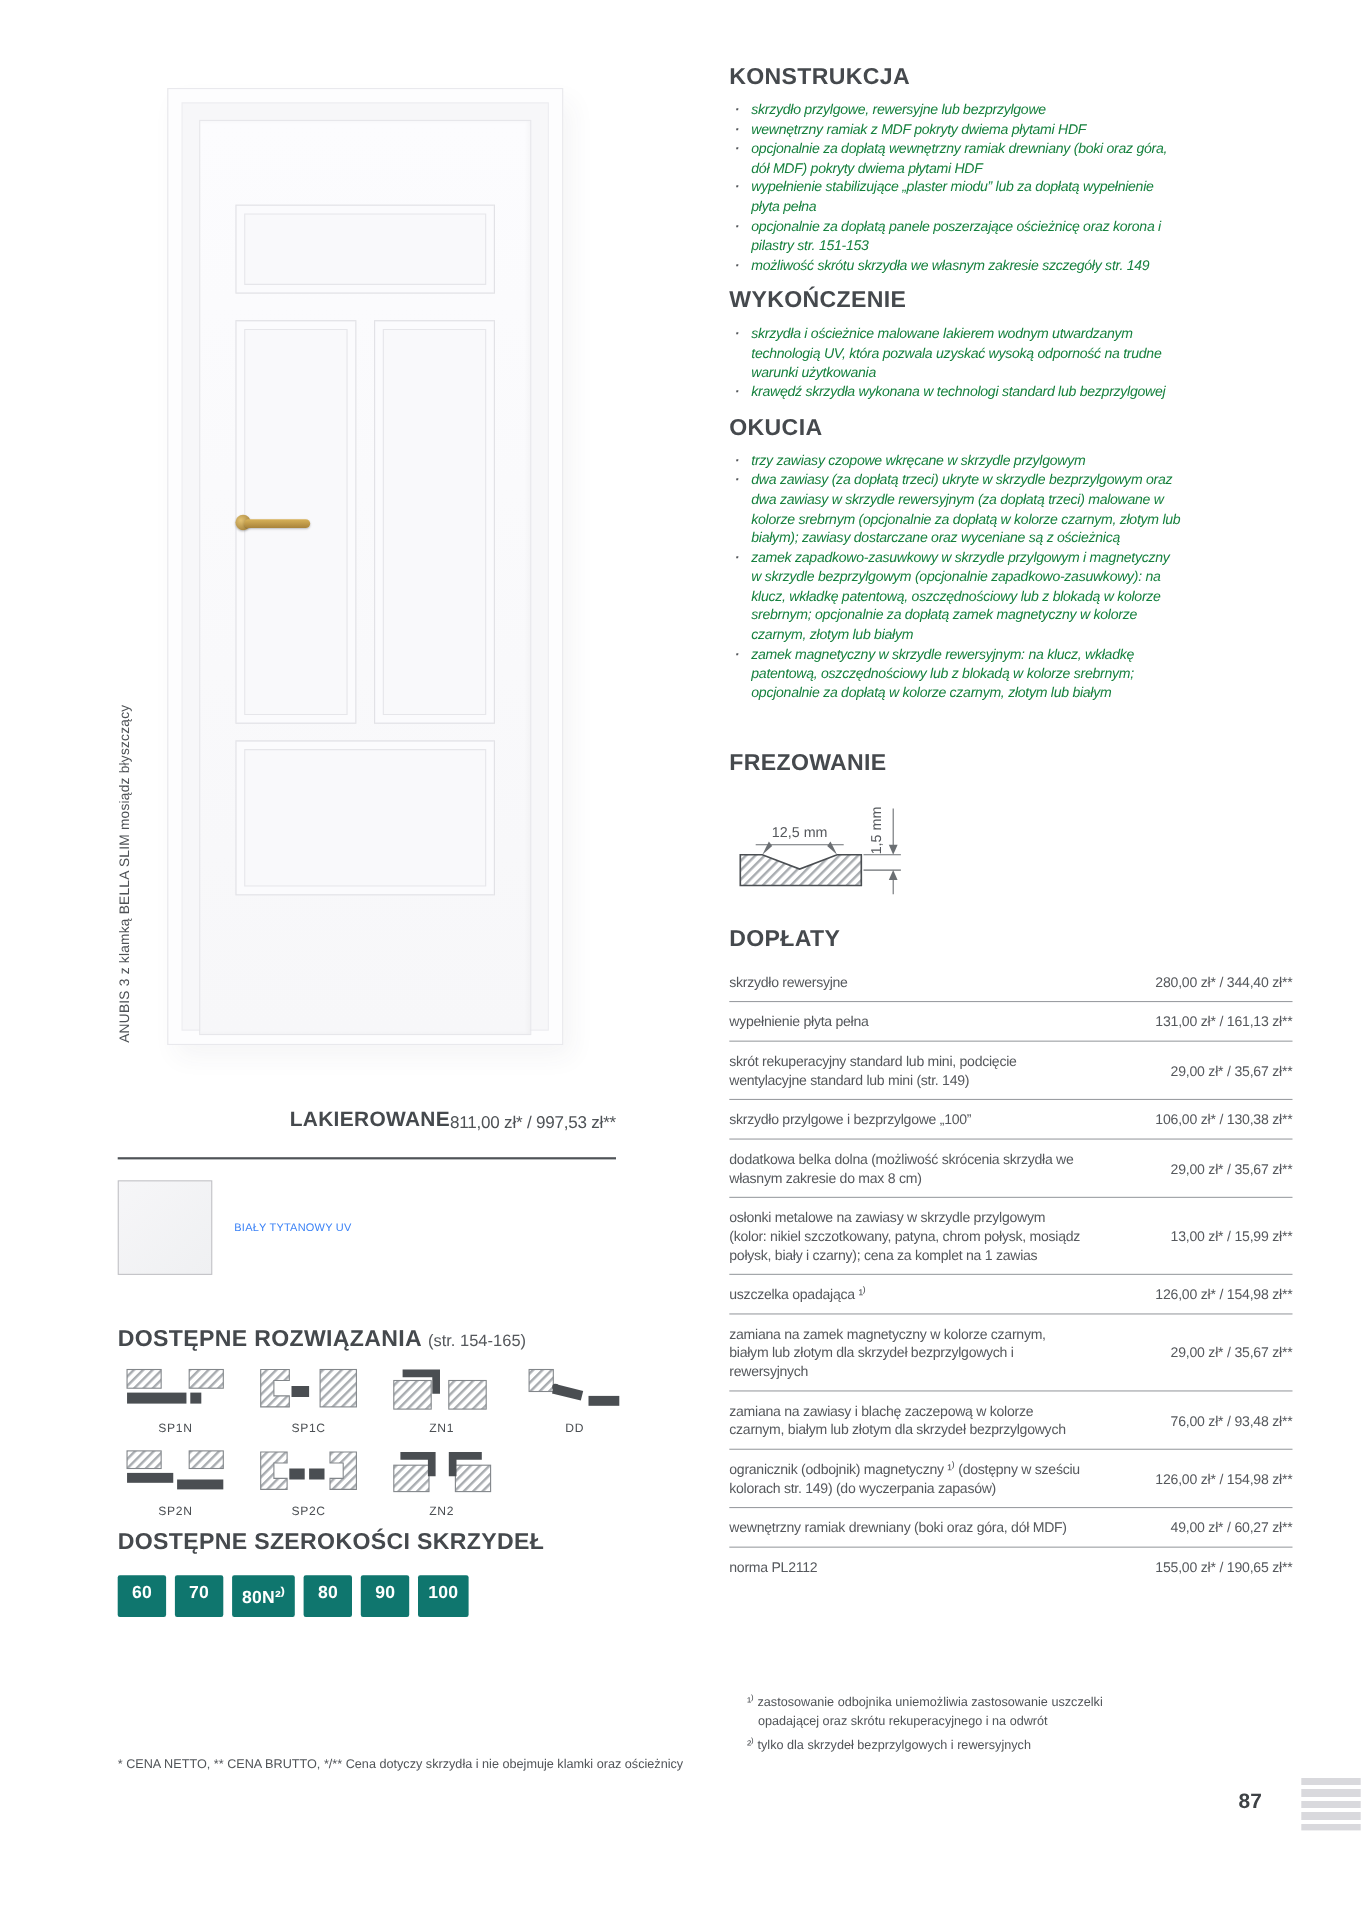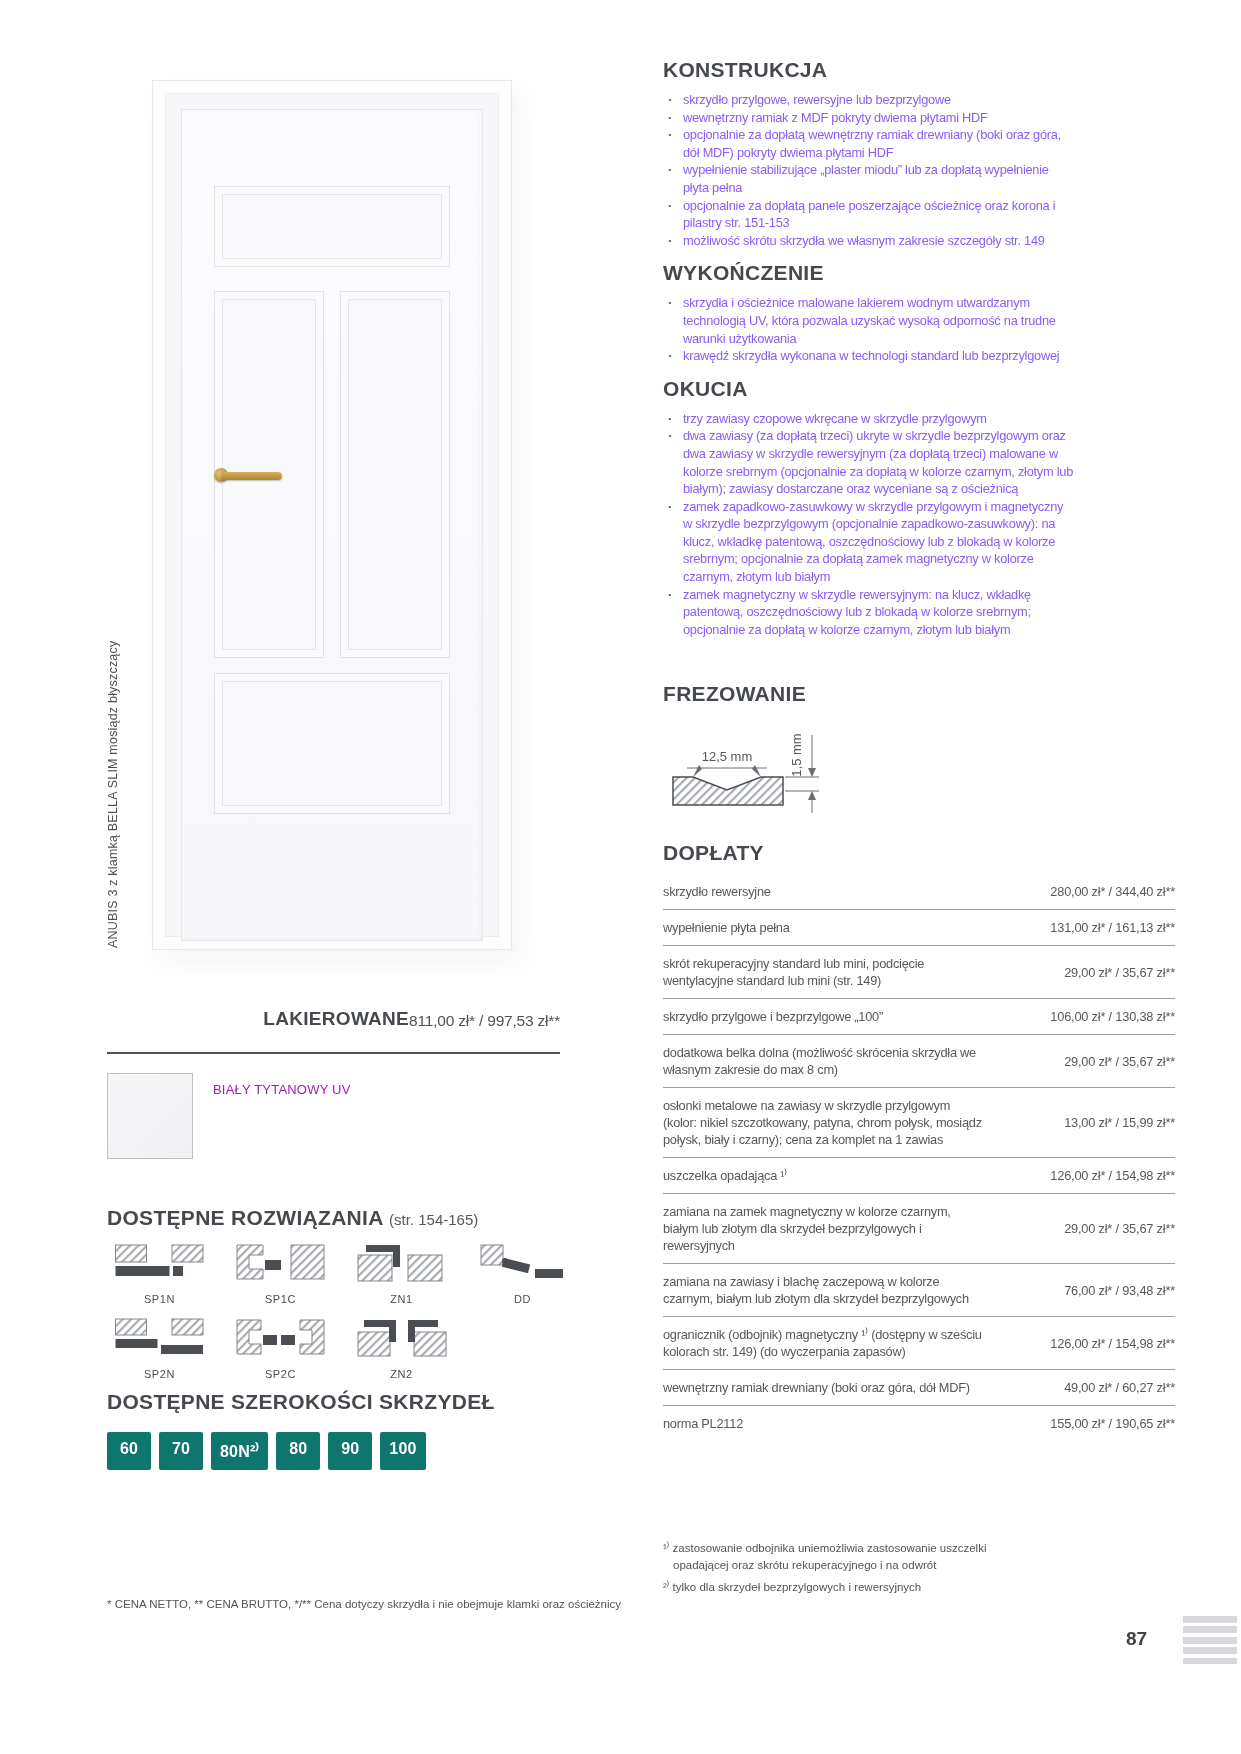--- a/index.html
+++ b/index.html
@@ -7,21 +7,21 @@
         font-family:"Liberation Sans",sans-serif;color:#55585c;}
 
   
   .h1{font-size:21px;font-weight:700;color:#45494d;letter-spacing:.3px;margin:0 0 9px 0;}
   .h1-small{font-size:19px;font-weight:700;color:#45494d;letter-spacing:.3px;}
 
   
   .rightcol{position:absolute;left:663px;top:58px;width:512px;}
   .bullets{list-style:none;margin:0;padding:0;width:412px;}
   .bullets li{position:relative;padding-left:20px;font-size:12.8px;line-height:17.6px;
-              letter-spacing:-.25px;color:#8b5cf6;}
+              letter-spacing:-.25px;color:#15803d;font-style:italic;}
   .bullets li::before{content:"·";position:absolute;left:5px;top:0;color:#55585c;font-weight:bold;}
   .sec{margin-top:12px;}
   .sec-frez{margin-top:44px;}
   .sec-dop{margin-top:14px;}
 
   
   .dp-row{display:flex;justify-content:space-between;align-items:center;gap:14px;
           padding:9px 0;border-bottom:1px solid #9b9ea2;}
   .dp-row:last-child{border-bottom:none;}
   .dp-label{flex:0 0 322px;font-size:12.8px;line-height:17px;letter-spacing:-.25px;}
@@ -49,38 +49,38 @@
                   writing-mode:vertical-rl;transform:rotate(180deg);white-space:nowrap;
                   font-size:12.5px;letter-spacing:.2px;color:#4d5155;}
 
   
   .finish-block{position:absolute;left:107px;top:1008px;width:453px;
                 display:flex;justify-content:flex-end;align-items:flex-end;
                 padding-bottom:22px;border-bottom:2px solid #4f5357;}
   .finish-price{font-size:15.5px;color:#4e5256;letter-spacing:-.2px;}
   .swatch-row{position:absolute;left:107px;top:1073px;display:flex;}
   .swatch{width:84px;height:84px;border:1px solid #bfbfc4;background:linear-gradient(135deg,#f6f6f8,#eff0f2);}
-  .swatch-label{margin-left:20px;margin-top:9px;font-size:13px;letter-spacing:.2px;color:#a21caf;}
+  .swatch-label{margin-left:20px;margin-top:38px;font-size:10px;letter-spacing:.2px;color:#3b82f6;}
 
   
   .solutions{position:absolute;left:107px;top:1206px;width:470px;}
   .sol-sub{font-size:15px;font-weight:400;color:#55585c;letter-spacing:0;}
   .sol-row{display:flex;gap:16px;margin-top:13px;}
   .sol-cell{width:105px;display:flex;flex-direction:column;align-items:center;}
   .sol-label{margin-top:4px;font-size:11px;letter-spacing:.6px;color:#4b4f53;}
 
   
   .widths{position:absolute;left:107px;top:1390px;}
   .badge-row{display:flex;gap:8px;margin-top:18px;}
   .badge{background:#0f766e;color:#ffffff;font-size:16px;font-weight:700;
          padding:8px 9px;min-width:26px;text-align:center;border-radius:2px;letter-spacing:.2px;}
 
   
   .footer-left{position:absolute;left:107px;top:1598px;font-size:11.5px;color:#505458;white-space:nowrap;}
-  .footnotes{position:absolute;left:663px;top:1540px;width:360px;font-size:11.5px;line-height:16.5px;color:#505458;}
+  .footnotes{position:absolute;left:679px;top:1540px;width:360px;font-size:11.5px;line-height:16.5px;color:#505458;}
   .footnote{padding-left:10px;text-indent:-10px;}
   .footnote + .footnote{margin-top:6px;}
   .page-number{position:absolute;left:1126px;top:1628px;font-size:19px;font-weight:700;color:#3e4246;}
   .edge-mark{position:absolute;left:1183px;top:1616px;width:54px;height:48px;
              background:repeating-linear-gradient(to bottom,#d9d9dd 0 7px,#ffffff 7px 10.5px);}
 
   svg text{font-family:"Liberation Sans",sans-serif;}
 </style>
 </head>
 <body>

